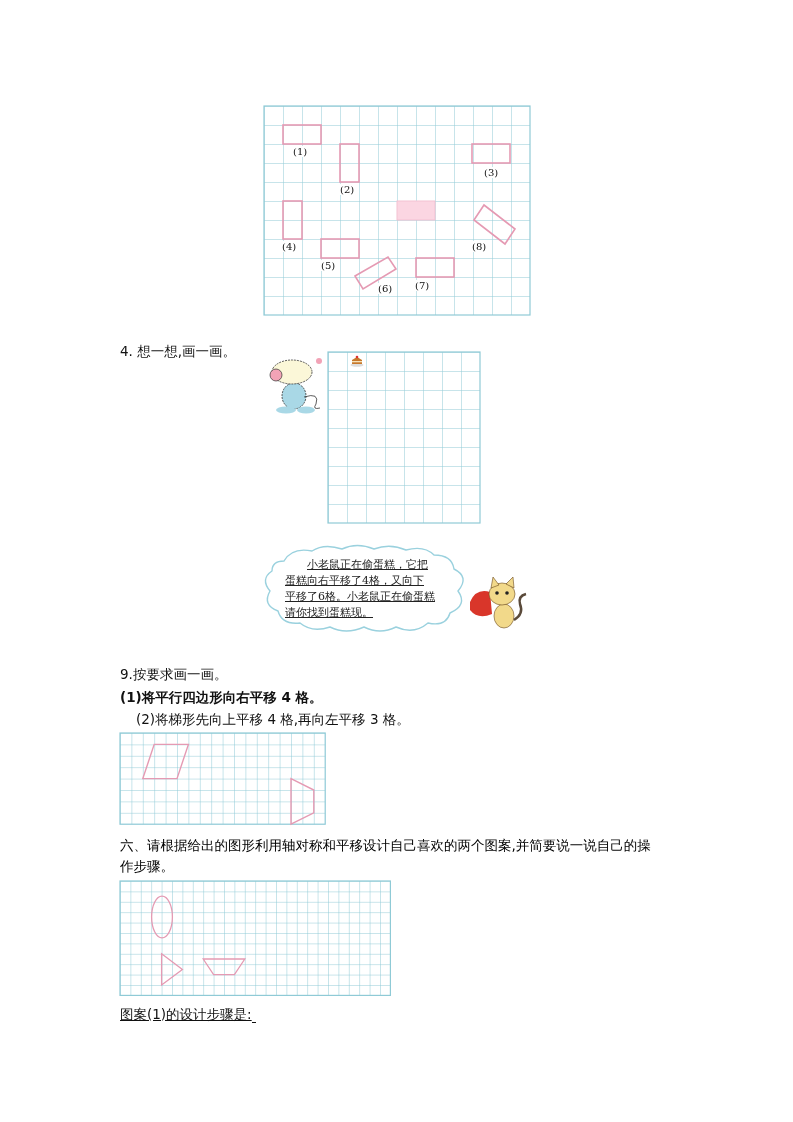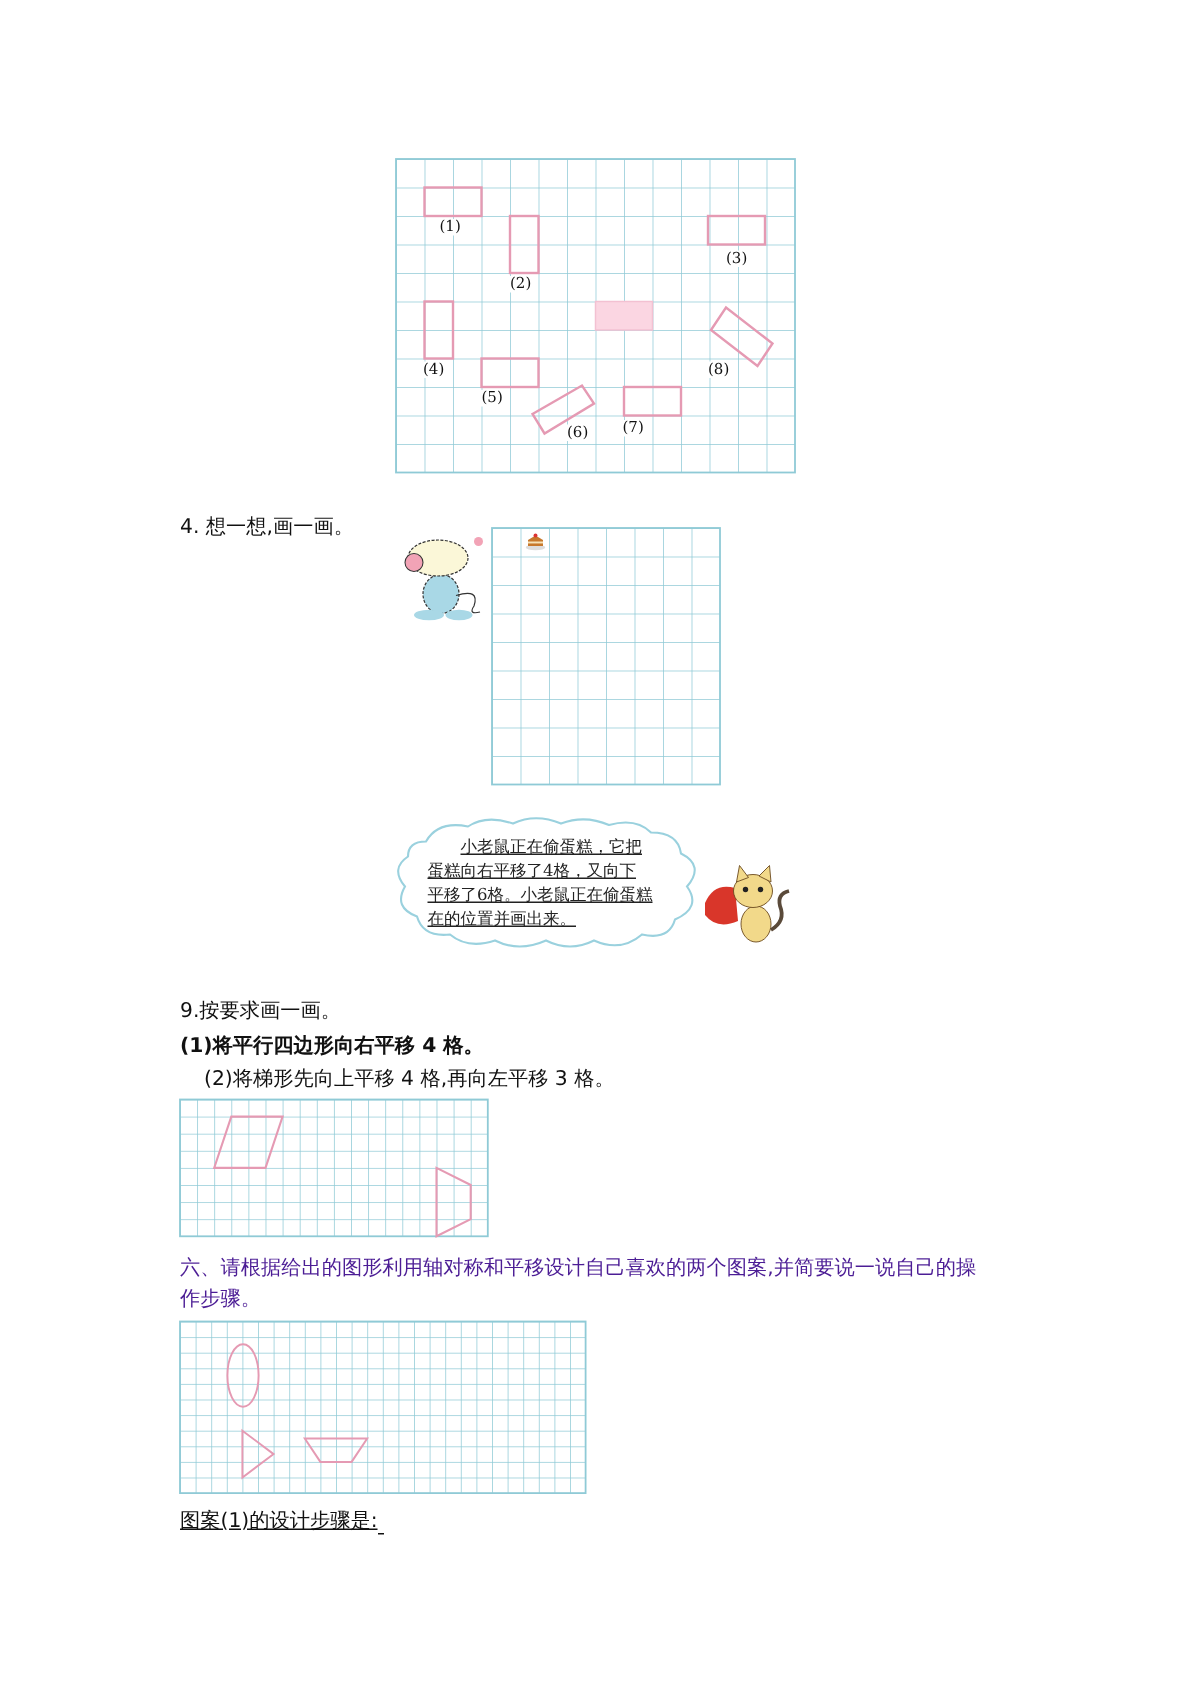--- a/index.html
+++ b/index.html
@@ -1,20 +1,20 @@
 <!DOCTYPE html>
 <html><head>
 <meta charset="utf-8">
 <style>
   html, body { margin: 0; padding: 0; background: #ffffff; }
   body { width: 793px; height: 1122px; position: relative; overflow: hidden;
          font-family: "DejaVu Sans", "Liberation Sans", sans-serif; color: #111; }
   .abs { position: absolute; }
   .txt { font-size: 13.5px; line-height: 18px; white-space: nowrap; }
-  .red { color: #4c1d95; }
+  .red { color: #000000; }
   svg { position: absolute; overflow: visible; }
   .bubble-text { font-family: "DejaVu Serif", "Liberation Serif", serif; font-size: 11px; line-height: 16px; color: #222; text-decoration: underline; }
   .underline-blank { display: inline-block; width: 4px; border-bottom: 1px solid #111; height: 14px; vertical-align: bottom; }
 </style>
 </head>
 <body>
 
 <div class="abs" style="left:264px;top:106px;width:266px;height:209px;">
   <svg width="266" height="209">
     <defs>
@@ -76,21 +76,21 @@
   </svg>
 </div>
 
 <svg style="left:262px;top:543px;" width="210" height="92">
   <path d="M22 18 Q30 4 50 8 Q62 0 80 6 Q95 -1 112 6 Q128 0 144 7 Q162 2 172 12 Q190 12 192 26 Q208 34 196 48 Q206 62 188 70 Q184 84 166 80 Q152 92 134 84 Q118 92 102 84 Q84 92 68 84 Q50 90 38 80 Q20 82 16 68 Q0 62 8 48 Q-2 36 10 28 Q10 18 22 18 Z" fill="#ffffff" stroke="#9ad1de" stroke-width="1.4"></path>
 </svg>
 <div class="abs bubble-text" style="left:285px;top:557px;">
   <div style="padding-left:22px;">小老鼠正在偷蛋糕，它把</div>
   <div>蛋糕向右平移了4格，又向下</div>
   <div>平移了6格。小老鼠正在偷蛋糕</div>
-  <div>在的位置并画出来。</div>
+  <div>请你找到蛋糕现。</div>
 </div>
 
 <svg style="left:468px;top:574px;" width="64" height="58">
   <path d="M2 28 Q8 14 22 18 L24 40 Q10 46 2 36 Z" fill="#d9362a"></path>
   <ellipse cx="36" cy="42" rx="10" ry="12" fill="#f2d98a" stroke="#6b4a1e" stroke-width="0.6"></ellipse>
   <ellipse cx="34" cy="20" rx="13" ry="11" fill="#f2d98a" stroke="#6b4a1e" stroke-width="0.6"></ellipse>
   <polygon points="23,14 25,3 31,11" fill="#f2d98a" stroke="#6b4a1e" stroke-width="0.6"></polygon>
   <polygon points="38,10 45,3 46,14" fill="#f2d98a" stroke="#6b4a1e" stroke-width="0.6"></polygon>
   <circle cx="29" cy="19" r="1.8" fill="#222"></circle>
   <circle cx="39" cy="19" r="1.8" fill="#222"></circle>

